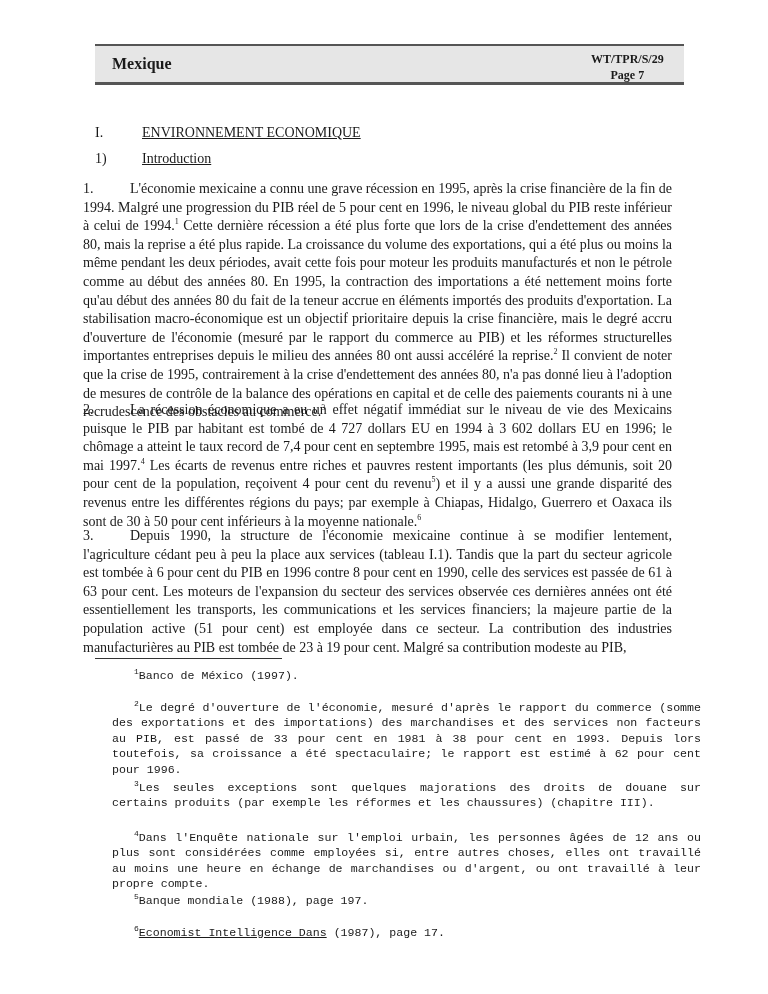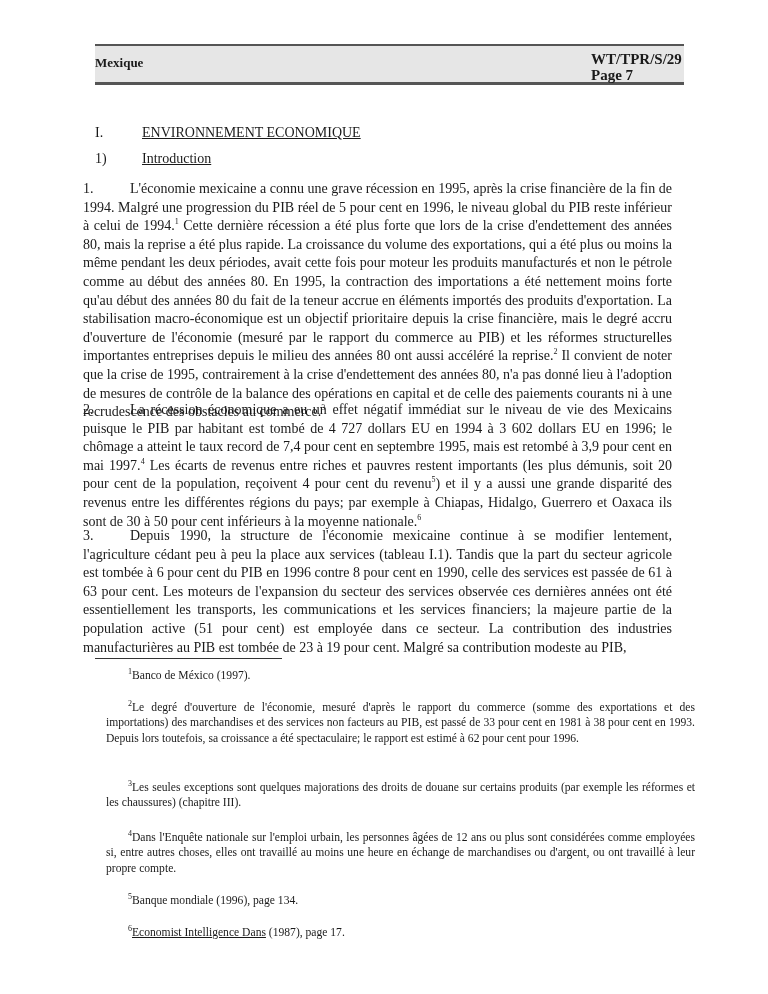--- a/index.html
+++ b/index.html
@@ -1,30 +1,30 @@
 <!DOCTYPE html>
 <html><head>
 <meta charset="utf-8">
 <style>
   html, body { margin: 0; padding: 0; background: #ffffff; }
   body { width: 768px; height: 994px; position: relative; overflow: hidden;
          font-family: "Liberation Serif", "DejaVu Serif", serif; color: #1a1a1a; }
   .header { position: absolute; left: 95px; top: 44px; width: 589px; height: 36px;
             background: #e6e6e6; border-top: 2px solid #555; border-bottom: 3px solid #555; }
-  .header .left { position: absolute; left: 0; top: 9px; font-weight: bold; font-size: 13px; }
-  .header .right { position: absolute; left: 496px; top: 5px; font-weight: bold; font-size: 15px; line-height: 16px; }
+  .header .left { position: absolute; left: 17px; top: 9px; font-weight: bold; font-size: 16px; }
+  .header .right { position: absolute; left: 496px; top: 5px; font-weight: bold; font-size: 12px; line-height: 16px; text-align: center; }
   .heading { position: absolute; left: 95px; font-size: 14px; }
   .heading .num { position: absolute; left: 0; }
   .heading .txt { position: absolute; left: 47px; text-decoration: underline; white-space: nowrap; }
   .para { position: absolute; left: 83px; width: 589px; font-size: 14px; line-height: 18.6px;
           text-align: justify; }
   .para .pnum { display: inline-block; width: 47px; }
   sup { font-size: 8px; line-height: 0; vertical-align: super; }
   .fn-rule { position: absolute; left: 95px; top: 658px; width: 187px; height: 0; border-top: 1px solid #333; }
-  .fn { position: absolute; left: 106px; width: 589px; font-size: 11.6px; line-height: 15.4px; text-align: justify; }
+  .fn { position: absolute; left: 112px; width: 589px; font-size: 11.6px; line-height: 15.4px; text-align: justify; font-family: Liberation Mono, monospace; }
   .fn .fnm { padding-left: 22px; }
   .ul { text-decoration: underline; }
 </style>
 </head>
 <body>
 
 <div class="header">
   <span class="left">Mexique</span>
   <div class="right">
     <div>WT/TPR/S/29</div>
@@ -51,15 +51,15 @@
 <div class="fn-rule"></div>
 
 <div class="fn" style="top:668px;"><span class="fnm"><sup>1</sup></span><span>Banco de México (1997).</span></div>
 
 <div class="fn" style="top:700px;"><span class="fnm"><sup>2</sup></span><span>Le degré d'ouverture de l'économie, mesuré d'après le rapport du commerce (somme des exportations et des importations) des marchandises et des services non facteurs au PIB, est passé de 33 pour cent en 1981 à 38 pour cent en 1993.  Depuis lors toutefois, sa croissance a été spectaculaire;  le rapport est estimé à 62 pour cent pour 1996.</span></div>
 
 <div class="fn" style="top:780px;"><span class="fnm"><sup>3</sup></span><span>Les seules exceptions sont quelques majorations des droits de douane sur certains produits (par exemple les réformes et les chaussures) (chapitre III).</span></div>
 
 <div class="fn" style="top:830px;"><span class="fnm"><sup>4</sup></span><span>Dans l'Enquête nationale sur l'emploi urbain, les personnes âgées de 12 ans ou plus sont considérées comme employées si, entre autres choses, elles ont travaillé au moins une heure en échange de marchandises ou d'argent, ou ont travaillé à leur propre compte.</span></div>
 
-<div class="fn" style="top:893px;"><span class="fnm"><sup>5</sup></span><span>Banque mondiale (1996), page 134.</span></div>
+<div class="fn" style="top:893px;"><span class="fnm"><sup>5</sup></span><span>Banque mondiale (1988), page 197.</span></div>
 
 <div class="fn" style="top:925px;"><span class="fnm"><sup>6</sup></span><span class="ul">Economist Intelligence Dans</span><span> (1987), page 17.</span></div>
 
 </body></html>

